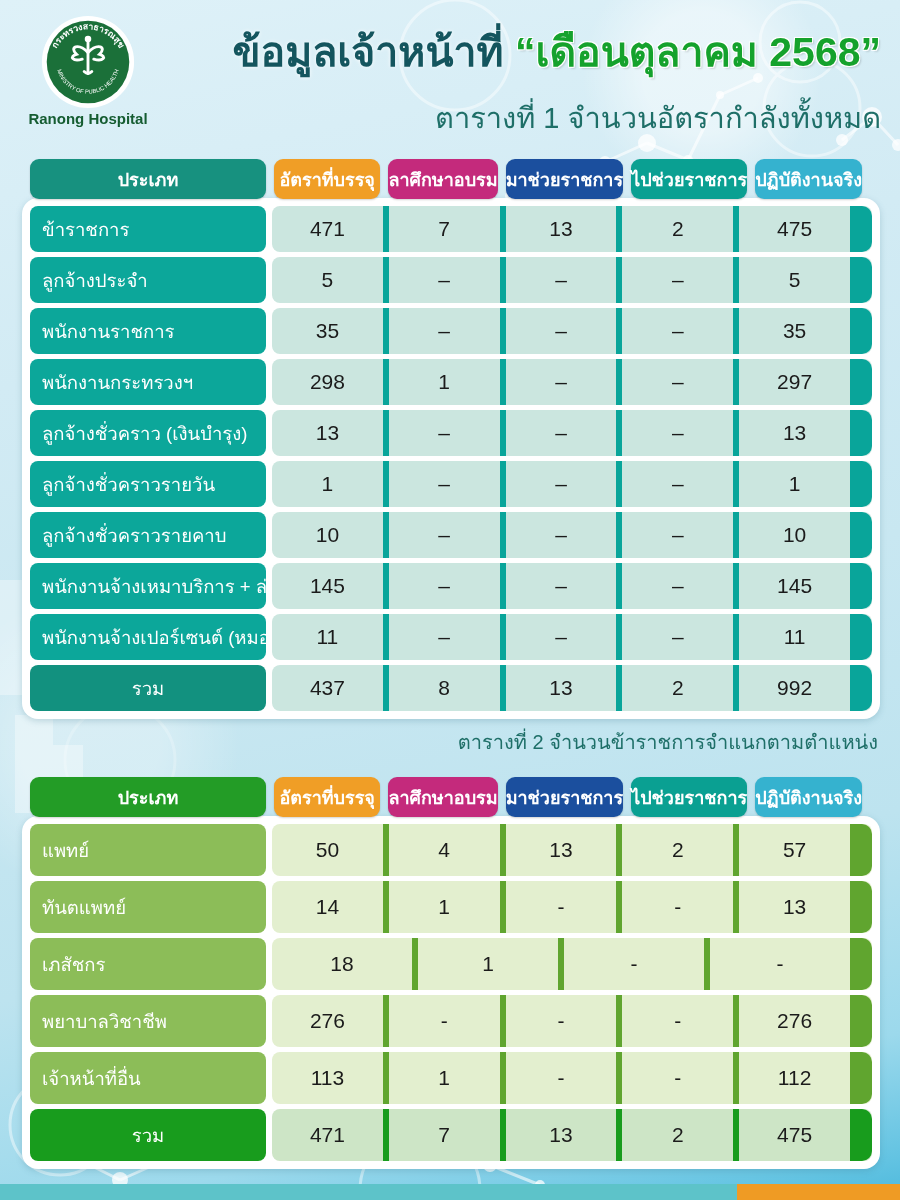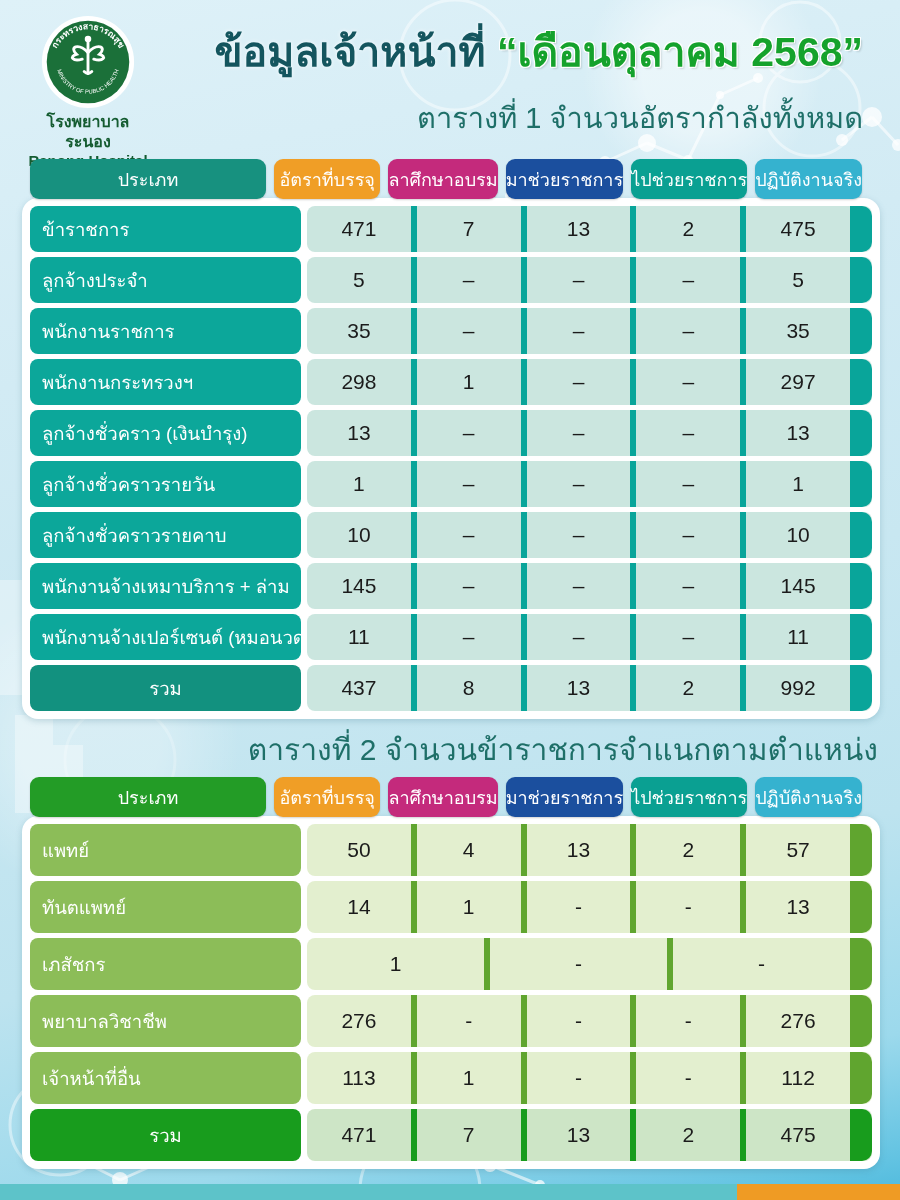--- a/index.html
+++ b/index.html
@@ -12,48 +12,48 @@
       linear-gradient(168deg,#def1f8 0%,#d2ebf4 28%,#c8e7f1 52%,#bde3ef 72%,#9cd9ec 88%,#62c3e2 97%,#4db9dc 100%);
   }
   
   .decor{position:absolute;inset:0;pointer-events:none;}
   
   .header{position:absolute;left:0;top:0;width:100%;height:152px;}
   .logo{position:absolute;left:28px;top:14px;width:120px;text-align:center;}
   .logo .seal{width:96px;height:96px;display:block;margin:0 auto;}
   .logo .th{font-size:16px;font-weight:bold;color:#155c31;line-height:1.25;margin-top:2px;}
   .logo .en{font-size:15px;font-weight:bold;color:#155c31;line-height:1.2;}
-  .titles{position:absolute;right:37px;top:30px;width:700px;text-align:right;}
+  .titles{position:absolute;right:19px;top:30px;width:700px;text-align:right;}
   .main-title{font-size:41px;font-weight:bold;line-height:1.1;white-space:nowrap;
     color:#14555e;text-shadow:0 0 4px rgba(255,255,255,.9);}
   .main-title .hl{color:#15a22c;text-shadow:-1px -1px 0 #fff,1px -1px 0 #fff,-1px 1px 0 #fff,1px 1px 0 #fff,2px 2px 2px rgba(0,0,0,.15);}
   .sub-title{margin-top:20px;font-size:29px;color:#1e6f68;}
   
   .thead{position:absolute;left:30px;width:832px;display:flex;gap:8px;z-index:3;}
   .thead.t1{top:159px;}
   .thead.t2{top:777px;}
   .chip{height:40px;border-radius:9px;display:flex;align-items:center;justify-content:center;
-    color:#fff;font-weight:normal;font-size:18px;white-space:nowrap;box-shadow:0 1px 2px rgba(0,0,0,.18);}
+    color:#fff;font-weight:bold;font-size:18px;white-space:nowrap;box-shadow:0 1px 2px rgba(0,0,0,.18);}
   .chip.label-chip{width:236px;flex:none;}
   .chip.col{flex:1;}
   .t1 .label-chip{background:#17917f;}
   .t2 .label-chip{background:#239c26;}
   .c-orange{background:#f09e26;}
   .c-magenta{background:#c42a7c;}
   .c-blue{background:#1b4f9e;}
   .c-teal{background:#0aa092;}
   .c-cyan{background:#35b2cf;text-align:right;}
   
   .card{position:absolute;left:22px;width:858px;background:#fff;border-radius:16px;
     padding:8px;box-sizing:border-box;z-index:2;box-shadow:0 2px 6px rgba(60,120,140,.25);}
   .card.t1{top:198px;height:521px;}
   .card.t2{top:816px;height:353px;}
   .rows{display:flex;flex-direction:column;gap:5px;height:100%;}
   .row{display:flex;gap:6px;flex:1;min-height:0;}
-  .row-label{width:271px;flex:none;border-radius:8px;color:#fff;font-size:18.5px;
+  .row-label{width:236px;flex:none;border-radius:8px;color:#fff;font-size:18.5px;
     display:flex;align-items:center;padding:0 12px;box-sizing:border-box;white-space:nowrap;overflow:hidden;}
   .row-band{flex:1;display:flex;border-radius:8px;overflow:hidden;}
   .cellv{flex:1;display:flex;align-items:center;justify-content:center;
     font-size:21px;color:#1b1b1b;}
   .cellv + .cellv{border-left:6px solid transparent;}
   .cap{width:22px;flex:none;border-radius:0 10px 10px 0;}
   
   .card.t1 .row-label{background:#0ca79a;}
   .card.t1 .row-band{background:#cbe6df;}
   .card.t1 .cellv + .cellv{border-left-color:#09a59a;}
@@ -62,21 +62,21 @@
   
   .card.t2 .row-label{background:#8cbd58;}
   .card.t2 .row-band{background:#e3efcf;justify-content:space-between;}
   .card.t2 .cellv + .cellv{border-left-color:#60a52f;}
   .card.t2 .cap{background:#60a52f;}
   .card.t2 .row.total .row-label{background:#189c1d;justify-content:center;padding:0;}
   .card.t2 .row.total .row-band{background:#cde5c6;}
   .card.t2 .row.total .cellv + .cellv{border-left-color:#189c1d;}
   .card.t2 .row.total .cap{background:#189c1d;}
   
-  .t2-title{position:absolute;right:22px;top:726px;font-size:30px;color:#1e6f68;z-index:2;}
+  .t2-title{position:absolute;right:22px;top:726px;font-size:20px;color:#1e6f68;z-index:2;}
   
   .footer-teal{position:absolute;left:0;bottom:0;width:737px;height:16px;background:#5dc3c9;}
   .footer-orange{position:absolute;left:737px;bottom:0;width:163px;height:16px;background:#ef9b24;}
 </style>
 </head>
 <body>
 
 <div class="page">
 
   <svg class="decor" viewBox="0 0 900 1200">
@@ -136,21 +136,20 @@
           <textPath href="#arcBot" startOffset="50%" text-anchor="middle">MINISTRY OF PUBLIC HEALTH</textPath>
         </text>
         <g stroke="#ffffff" fill="none" stroke-width="3" stroke-linecap="round">
           <path d="M50 28 v34"></path>
           <path d="M50 40 C 40 30, 30 34, 38 42 C 30 44, 34 50, 44 47"></path>
           <path d="M50 40 C 60 30, 70 34, 62 42 C 70 44, 66 50, 56 47"></path>
           <path d="M46 60 q4 4 8 0"></path>
         </g>
         <circle cx="50" cy="26" r="3.4" fill="#ffffff"></circle>
       </svg>
-      <div class="th">โรงพยาบาลระนอง</div>
       <div class="en">Ranong Hospital</div>
     </div>
     <div class="titles">
       <div class="main-title"><span>ข้อมูลเจ้าหน้าที่</span> <span class="hl">“เดือนตุลาคม 2568”</span></div>
       <div class="sub-title">ตารางที่ 1 จำนวนอัตรากำลังทั้งหมด</div>
     </div>
   </div>
 
   <div class="thead t1">
     <div class="chip label-chip">ประเภท</div>
@@ -307,20 +306,21 @@
       <div class="cellv">1</div>
       <div class="cellv">-</div>
       <div class="cellv">-</div>
       <div class="cellv">13</div>
       <div class="cap"></div>
     </div>
   </div>
         <div class="row">
     <div class="row-label">เภสัชกร</div>
     <div class="row-band">
+      <div class="cellv">18</div>
       <div class="cellv">1</div>
       <div class="cellv">-</div>
       <div class="cellv">-</div>
       <div class="cap"></div>
     </div>
   </div>
         <div class="row">
     <div class="row-label">พยาบาลวิชาชีพ</div>
     <div class="row-band">
       <div class="cellv">276</div>

